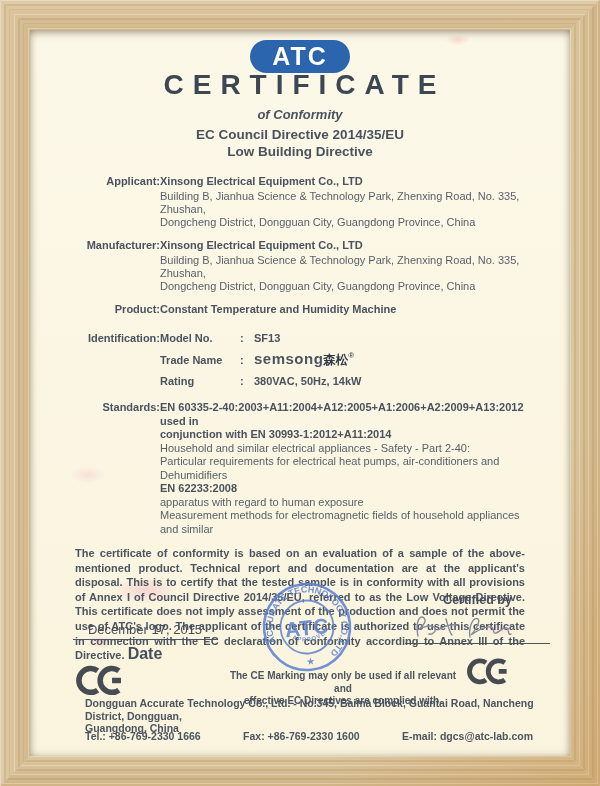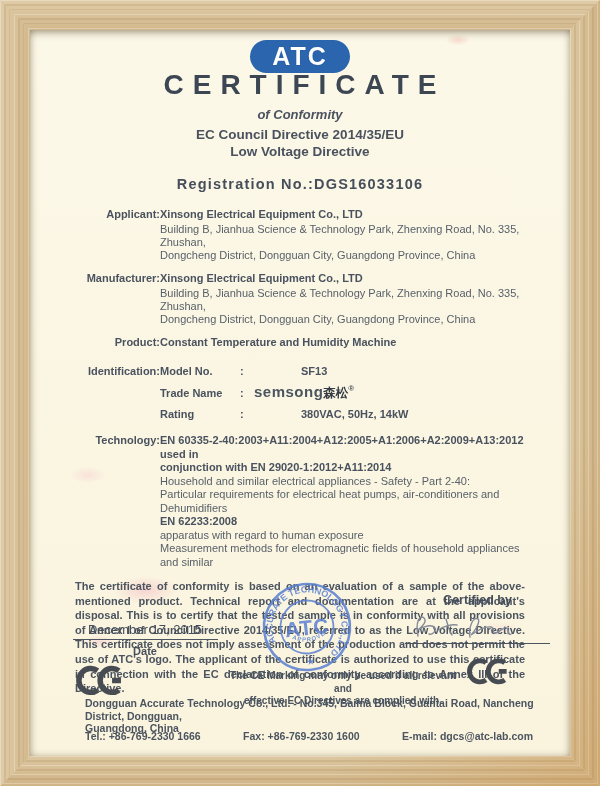--- a/index.html
+++ b/index.html
@@ -63,39 +63,39 @@
   .regno{margin-top:17px;font-size:14.5px;font-weight:bold;letter-spacing:1.2px;color:#454e5a;}
   
   .row{display:grid;grid-template-columns:80px 1fr;padding:0 42px 0 50px;font-size:11px;color:#575f68;}
   .row .lbl{font-weight:bold;color:#49525e;text-align:right;}
   .row .name{font-weight:bold;color:#49525e;}
   .addr{margin-top:3px;line-height:13px;}
   .mt10{margin-top:10px;} .mt16{margin-top:16px;} .mt17{margin-top:17px;} .mt8{margin-top:8px;}
   .idrow{display:grid;grid-template-columns:80px 14px 1fr;margin-bottom:6px;align-items:baseline;}
   .idrow .ilbl{font-weight:bold;color:#49525e;}
   .idrow .isep{font-weight:bold;color:#49525e;}
-  .idrow .ival{font-weight:bold;color:#49525e;margin-left:47px;}
+  .idrow .ival{font-weight:bold;color:#49525e;}
   .tradename{font-weight:bold;font-size:15px;letter-spacing:.5px;color:#4a5560;}
   .tradename .cn{font-size:12.5px;color:#343b44;letter-spacing:0;}
   .tradename sup{font-size:8px;}
   .std-line{line-height:13.5px;}
   .std-bold{font-weight:bold;color:#49525e;}
   .declaration{
     margin-top:10px;padding:0 45px;font-size:11px;font-weight:bold;color:#4b545f;
     line-height:14.6px;text-align:justify;
   }
   
   .abs{position:absolute;}
   .certified-by{left:375px;top:563px;width:145px;text-align:center;font-size:12.5px;font-weight:bold;color:#454e5a;}
   .signature{left:378px;top:576px;}
   .sign-line{left:375px;top:613px;width:145px;border-bottom:1.5px solid #4b545f;}
   .date-block{left:30px;top:592px;width:170px;text-align:center;}
   .date-value{font-size:13px;font-weight:normal;color:#454e5a;}
   .date-line{margin:2px auto 0;width:145px;border-bottom:1.5px solid #4b545f;}
-  .date-label{margin-top:5px;font-size:11px;font-weight:bold;color:#454e5a;}
+  .date-label{margin-top:5px;font-size:16px;font-weight:bold;color:#454e5a;}
   .stamp{left:230px;top:550px;opacity:.85;transform:rotate(-6deg);}
   .ce-left{left:45px;top:633px;}
   .ce-right{left:436px;top:626px;}
   .ce-note{left:193px;top:640px;width:240px;text-align:center;font-size:10px;font-weight:bold;color:#4b545f;line-height:12.5px;}
   .f-addr{left:55px;top:667px;width:450px;font-size:10.5px;font-weight:bold;color:#4b545f;line-height:12.5px;}
   .f-contact{left:55px;top:700px;width:448px;display:flex;justify-content:space-between;font-size:10.5px;font-weight:bold;color:#4b545f;}
 </style>
 </head>
 <body>
 
@@ -105,22 +105,21 @@
 <div class="wood v" id="frame-right"></div>
 
 <div class="paper">
 
   <div class="logo-pill">
     <span>ATC</span>
   </div>
   <div class="cert-title center">CERTIFICATE</div>
   <div class="sub1 center">of Conformity</div>
   <div class="sub2 center">EC Council Directive 2014/35/EU</div>
-  <div class="sub3 center">Low Voltage Directive</div>
-  <div class="regno center">Registration No.:DGS16033106</div>
+  <div class="sub3 center">Low Building Directive</div>
 
   <div class="row mt16">
     <div class="lbl">Applicant:</div>
     <div>
       <div class="name">Xinsong Electrical Equipment Co., LTD</div>
       <div class="addr">
         <div>Building B, Jianhua Science &amp; Technology Park, Zhenxing Road, No. 335, Zhushan,</div>
         <div>Dongcheng District, Dongguan City, Guangdong Province, China</div>
       </div>
     </div>
@@ -157,24 +156,24 @@
       </div>
       <div class="idrow">
         <span class="ilbl">Rating</span>
         <span class="isep">:</span>
         <span class="ival">380VAC, 50Hz, 14kW</span>
       </div>
     </div>
   </div>
 
   <div class="row mt8">
-    <div class="lbl">Technology:</div>
+    <div class="lbl">Standards:</div>
     <div>
       <div class="std-line std-bold">EN 60335-2-40:2003+A11:2004+A12:2005+A1:2006+A2:2009+A13:2012 used in</div>
-      <div class="std-line std-bold">conjunction with EN 29020-1:2012+A11:2014</div>
+      <div class="std-line std-bold">conjunction with EN 30993-1:2012+A11:2014</div>
       <div class="std-line">Household and similar electrical appliances - Safety - Part 2-40:</div>
       <div class="std-line">Particular requirements for electrical heat pumps, air-conditioners and Dehumidifiers</div>
       <div class="std-line std-bold">EN 62233:2008</div>
       <div class="std-line">apparatus with regard to human exposure</div>
       <div class="std-line">Measurement methods for electromagnetic fields of household appliances and similar</div>
     </div>
   </div>
 
   <div class="declaration">The certificate of conformity is based on an evaluation of a sample of the above-mentioned product. Technical report and documentation are at the applicant's disposal. This is to certify that the tested sample is in conformity with all provisions of Annex I of Council Directive 2014/35/EU, referred to as the Low Voltage Directive. This certificate does not imply assessment of the production and does not permit the use of ATC's logo. The applicant of the certificate is authorized to use this certificate in connection with the EC declaration of conformity according to Annex III of the Directive.</div>
 

